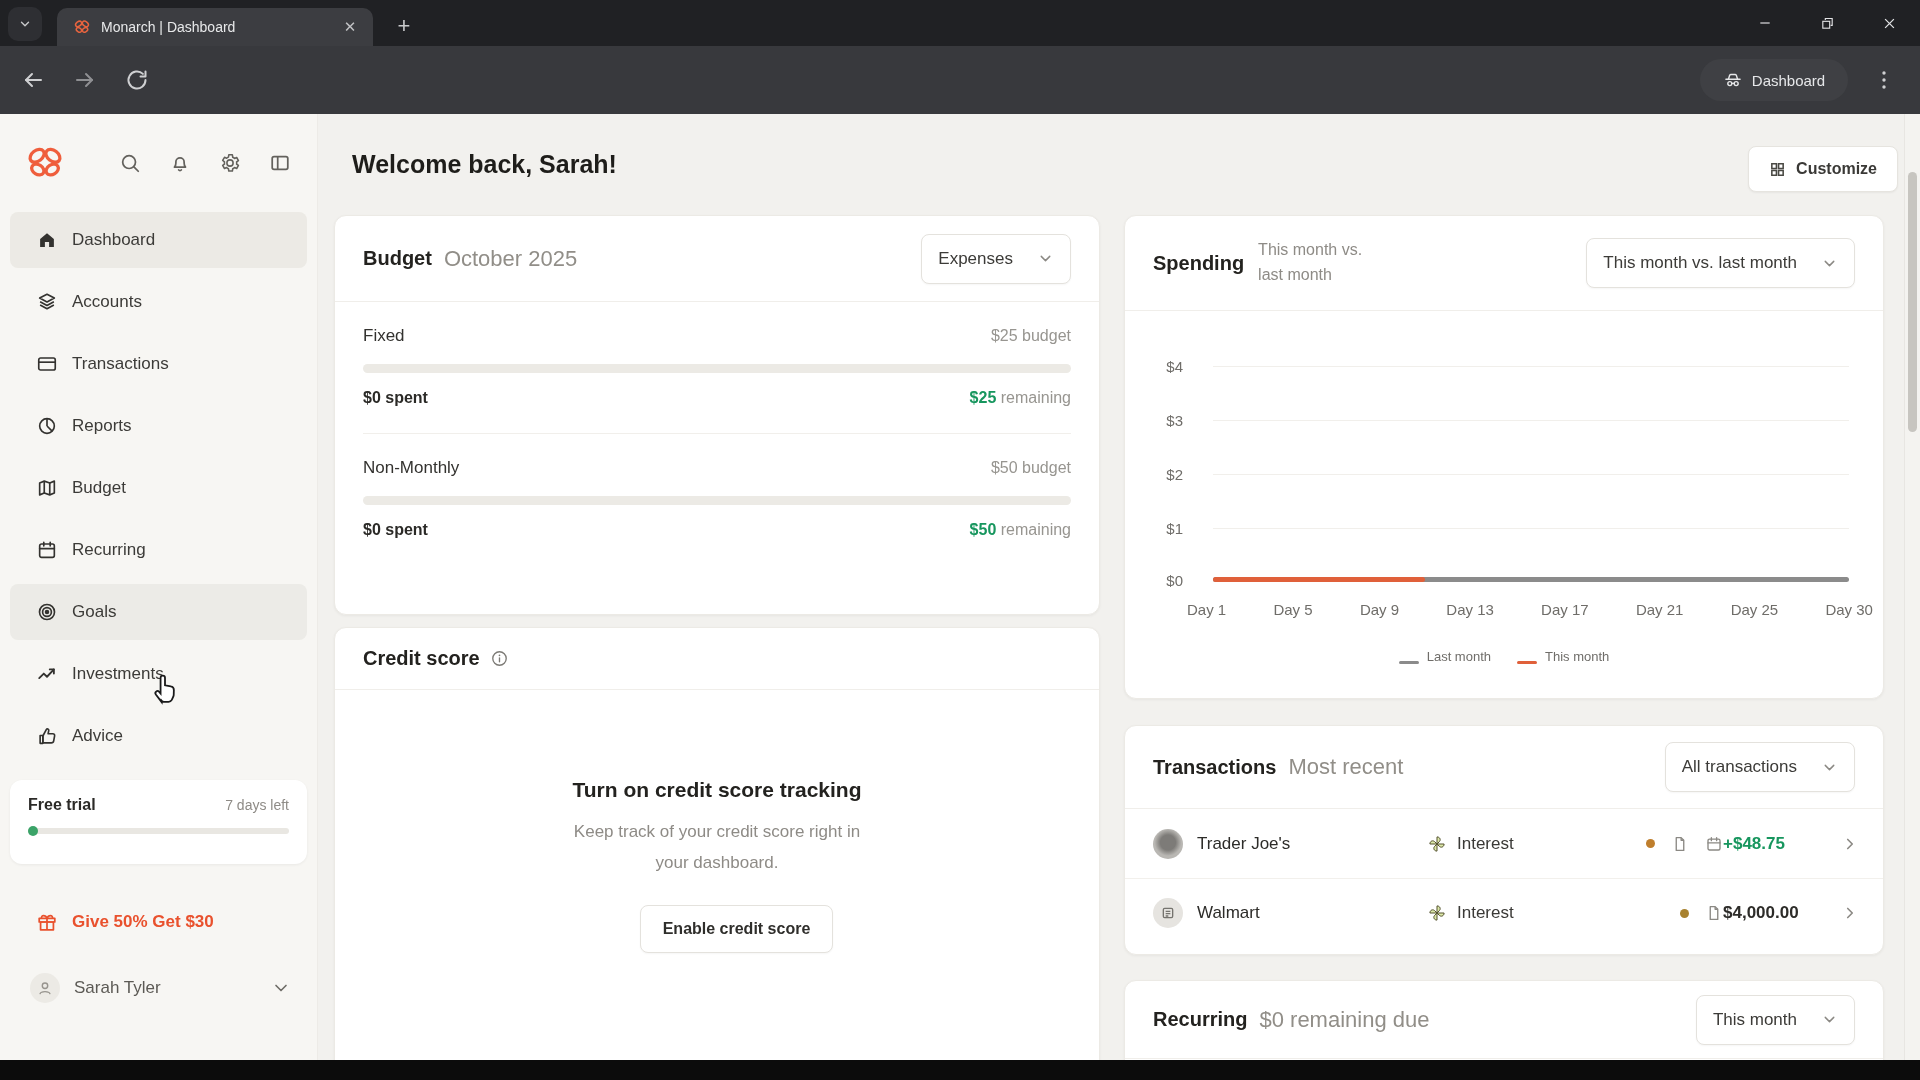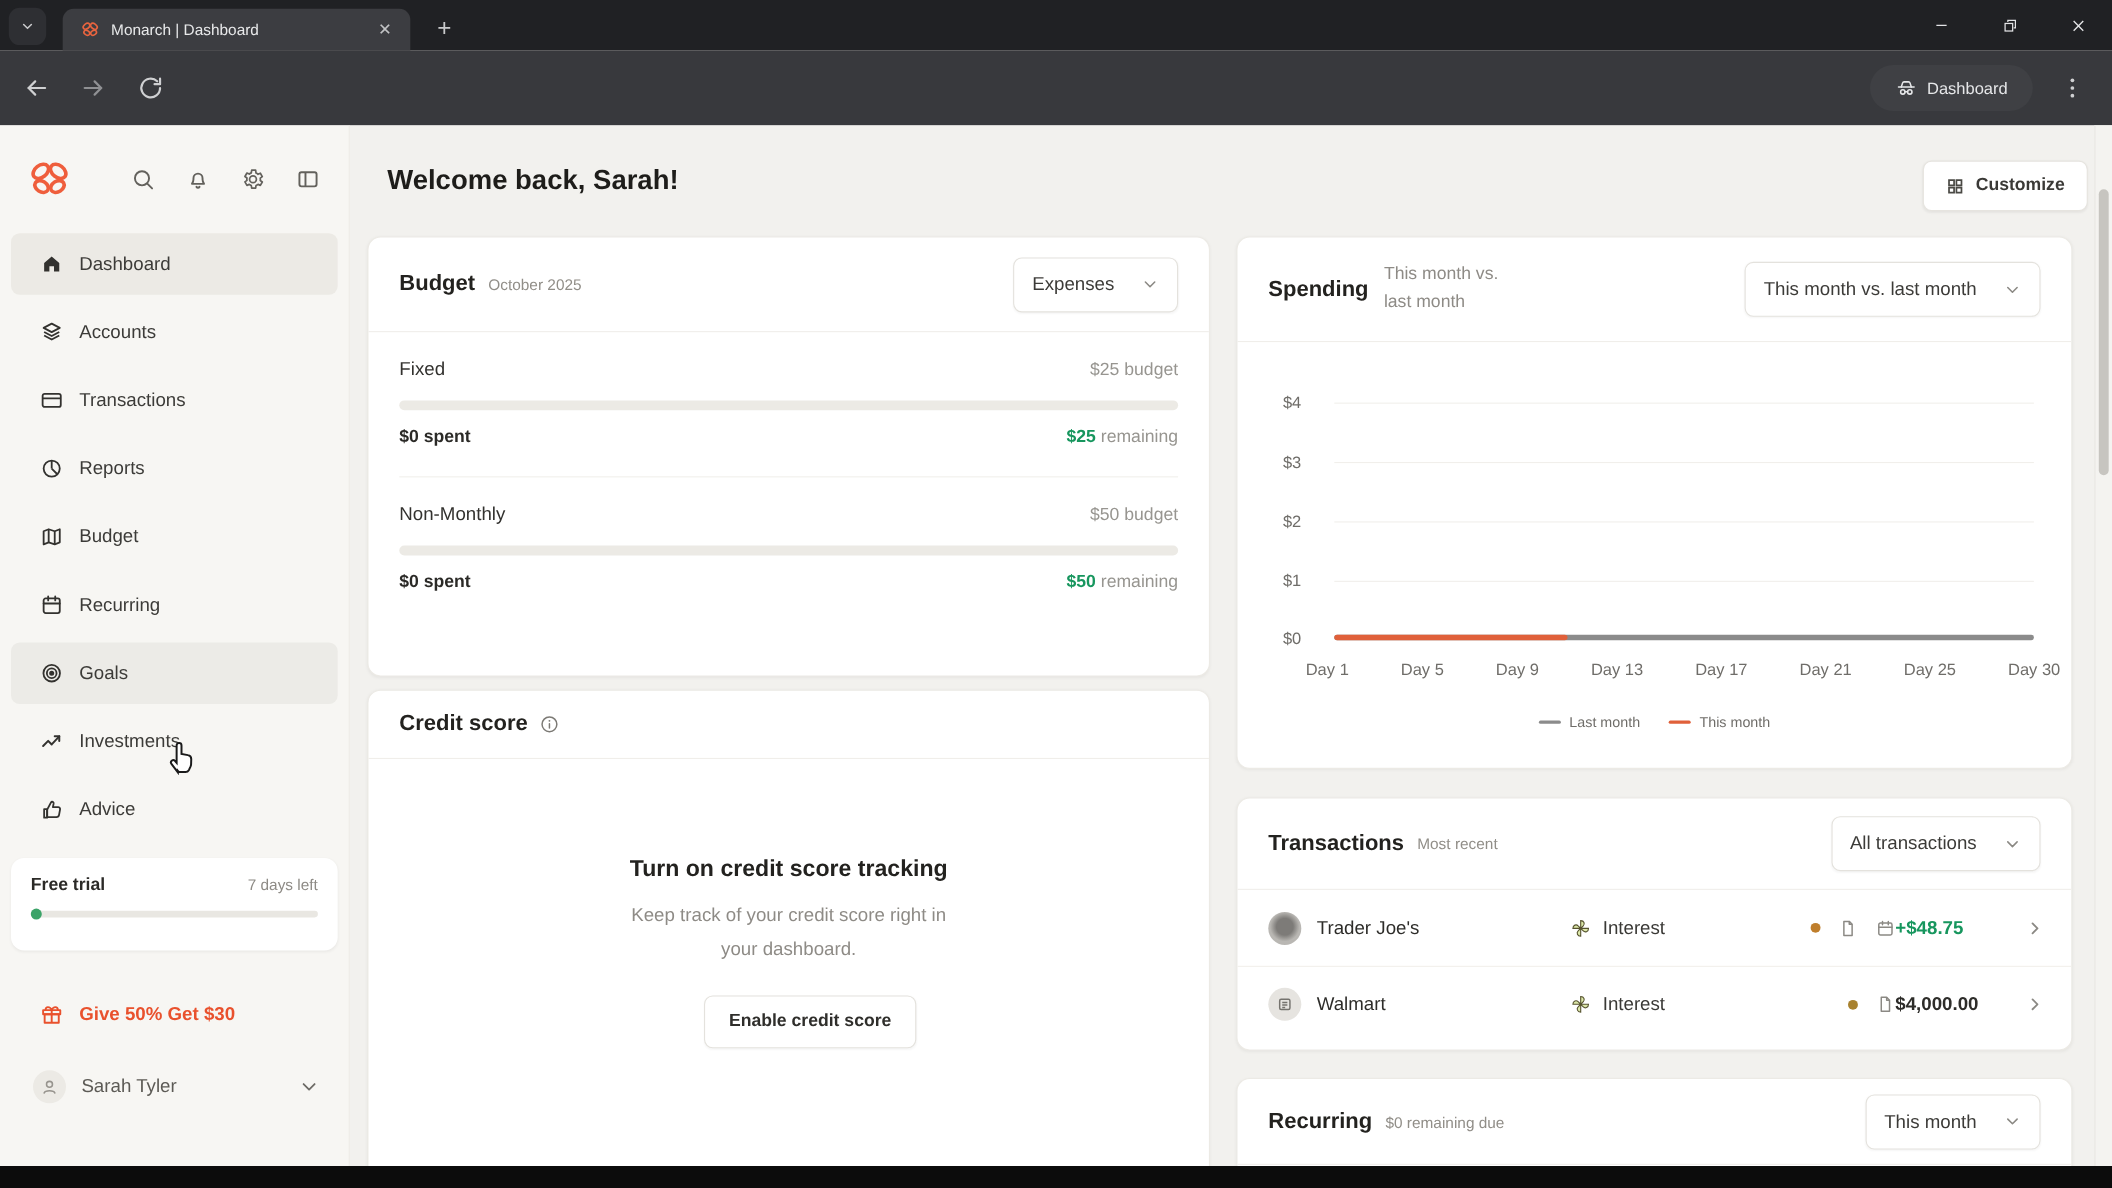--- a/index.html
+++ b/index.html
@@ -51,21 +51,21 @@
 
   
   .main { position:relative; flex:1; height:100%; overflow:hidden; }
   .welcome { position:absolute; left:34px; top:36px; font-size:25px; font-weight:700; color:#1e1d1a; }
   .customize-btn { position:absolute; right:22px; top:32px; height:46px; padding:0 20px; background:#fff; border:1px solid #e6e4df; border-radius:8px; box-shadow:0 1px 2px rgba(0,0,0,.05); display:flex; align-items:center; gap:10px; font-size:16px; font-weight:600; color:#3a3936; }
   .customize-btn .ic { width:17px; height:17px; color:#4a4944; }
 
   .card { position:absolute; background:#fff; border:1px solid #eceae5; border-radius:12px; box-shadow:0 1px 3px rgba(0,0,0,.05); }
   .card-head { display:flex; align-items:center; padding:0 28px; border-bottom:1px solid #f0eeea; }
   .card-title { font-size:20px; font-weight:700; color:#23221f; }
-  .card-sub { font-size:14px; color:#918e88; margin-left:12px;text-align:right; }
+  .card-sub { font-size:22px; color:#918e88; margin-left:12px;text-align:right; }
   .dd-btn { margin-left:auto; height:50px; background:#fff; border:1px solid #e4e2dd; border-radius:8px; display:flex; align-items:center; padding:0 16px; font-size:17px; color:#3c3b38; box-shadow:0 1px 2px rgba(0,0,0,.04); }
   .dd-btn .ic { width:17px; height:17px; color:#8b8984; margin-left:24px; }
 
   
   #budget-card { left:16px; top:101px; width:766px; height:400px; }
   #budget-card .card-head { height:86px; }
   .budget-body { padding:24px 28px 0 28px; }
   .b-top { display:flex; justify-content:space-between; align-items:baseline; }
   .b-name { font-size:17px; color:#33322f; }
   .b-budget { font-size:16px; color:#979590; }
@@ -90,21 +90,21 @@
   #spending-card { left:806px; top:101px; width:760px; height:484px; }
   #spending-card .card-head { height:95px; }
   .spend-sub { font-size:16px; color:#8e8b86; margin-left:14px; width:132px; line-height:1.55; }
   .chart { position:relative; height:385px; }
   .gridline { position:absolute; left:88px; right:34px; height:1px; background:#f1efeb; }
   .y-label { position:absolute; left:0; width:58px; text-align:right; font-size:15px; color:#6f6d69; }
   .zero-line { position:absolute; left:88px; right:34px; top:266px; height:5px; border-radius:3px; background:#8b8b8b; }
   .this-line { position:absolute; left:0; top:0; height:100%; border-radius:3px; background:#e0603a; width:33%; }
   .x-labels { position:absolute; left:62px; right:10px; top:290px; display:flex; justify-content:space-between; font-size:15px; color:#6f6d69; }
   .legend { position:absolute; left:0; right:0; top:338px; display:flex; justify-content:center; align-items:center; gap:26px; font-size:13px; color:#6f6d69; }
-  .leg-item { display:flex; align-items:center; gap:8px; }
+  .leg-item { display:flex; align-items:flex-end; gap:8px; }
   .leg-dash { width:20px; height:3px; border-radius:2px; }
 
   
   #transactions-card { left:806px; top:611px; width:760px; height:230px; }
   #transactions-card .card-head { height:83px; }
   .t-row { display:flex; align-items:center; height:69px; padding:0 24px 0 28px; }
   .t-row + .t-row { border-top:1px solid #f2f0ec; }
   .t-avatar { width:30px; height:30px; border-radius:50%; flex:0 0 auto; display:flex; align-items:center; justify-content:center; }
   .t-avatar.tj { background:radial-gradient(circle at 50% 45%, #7d7b78 0 34%, #b9b7b3 60%); }
   .t-avatar.wm { background:#e6e4e0; color:#75736e; }

